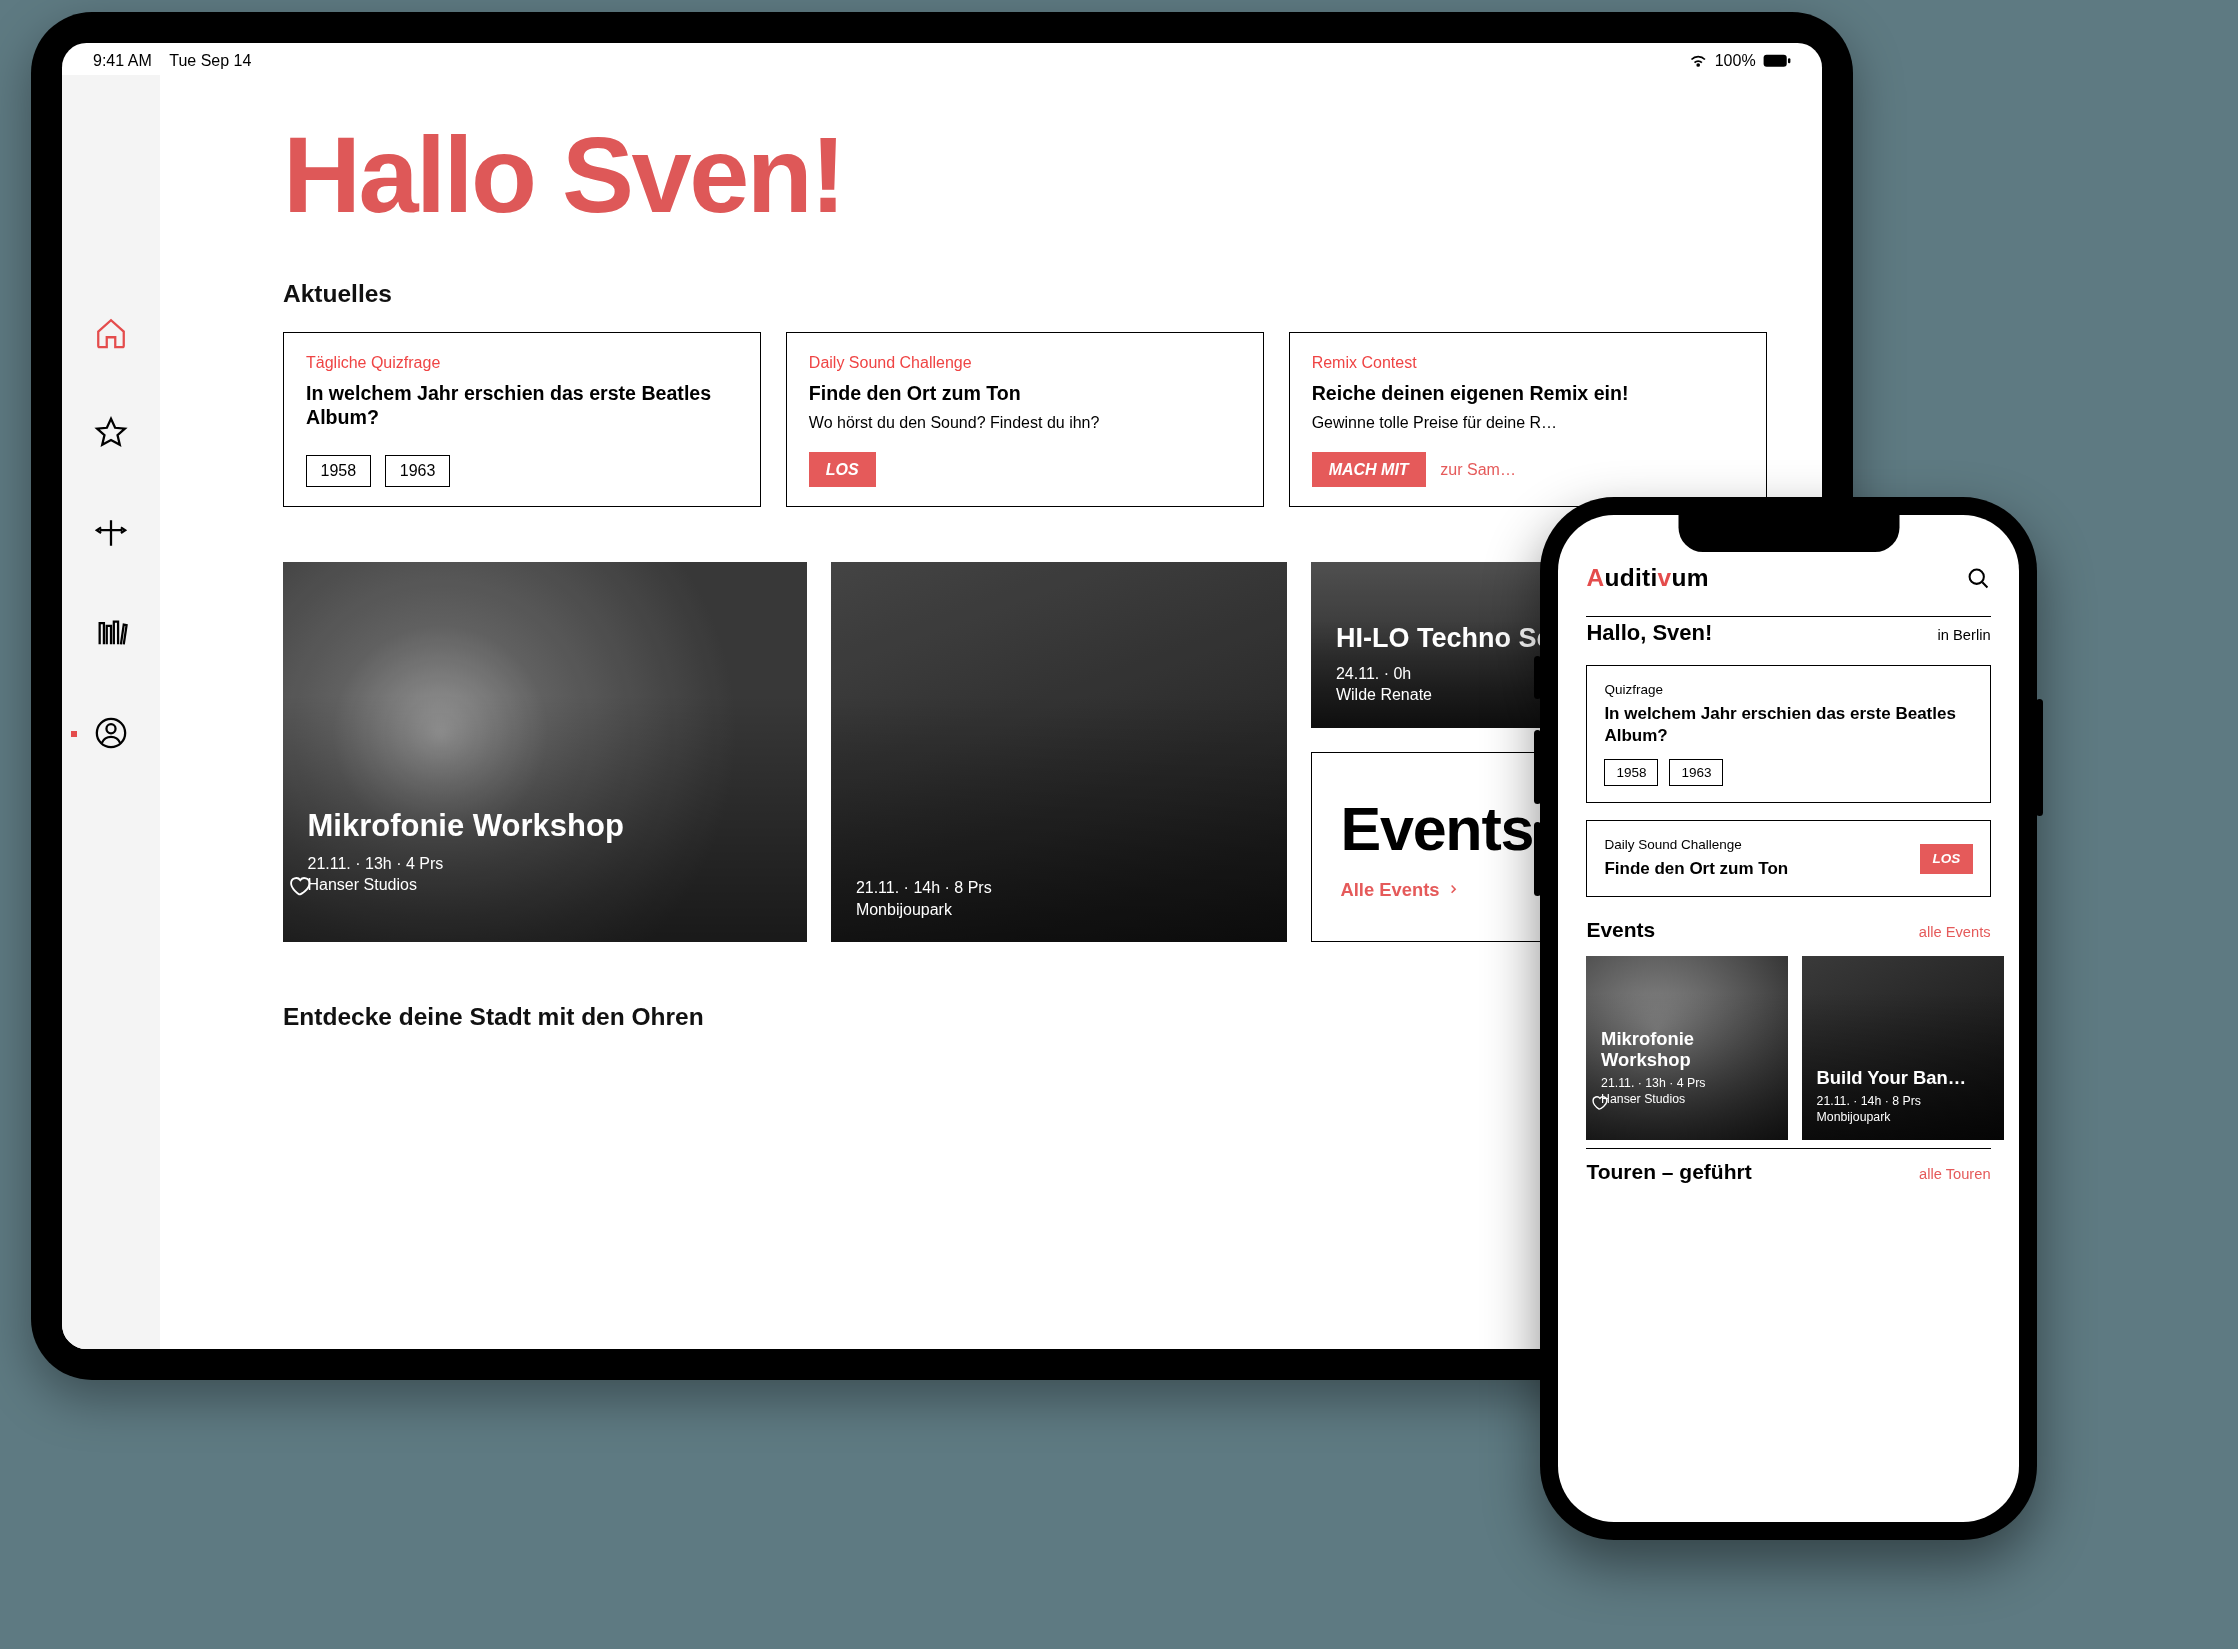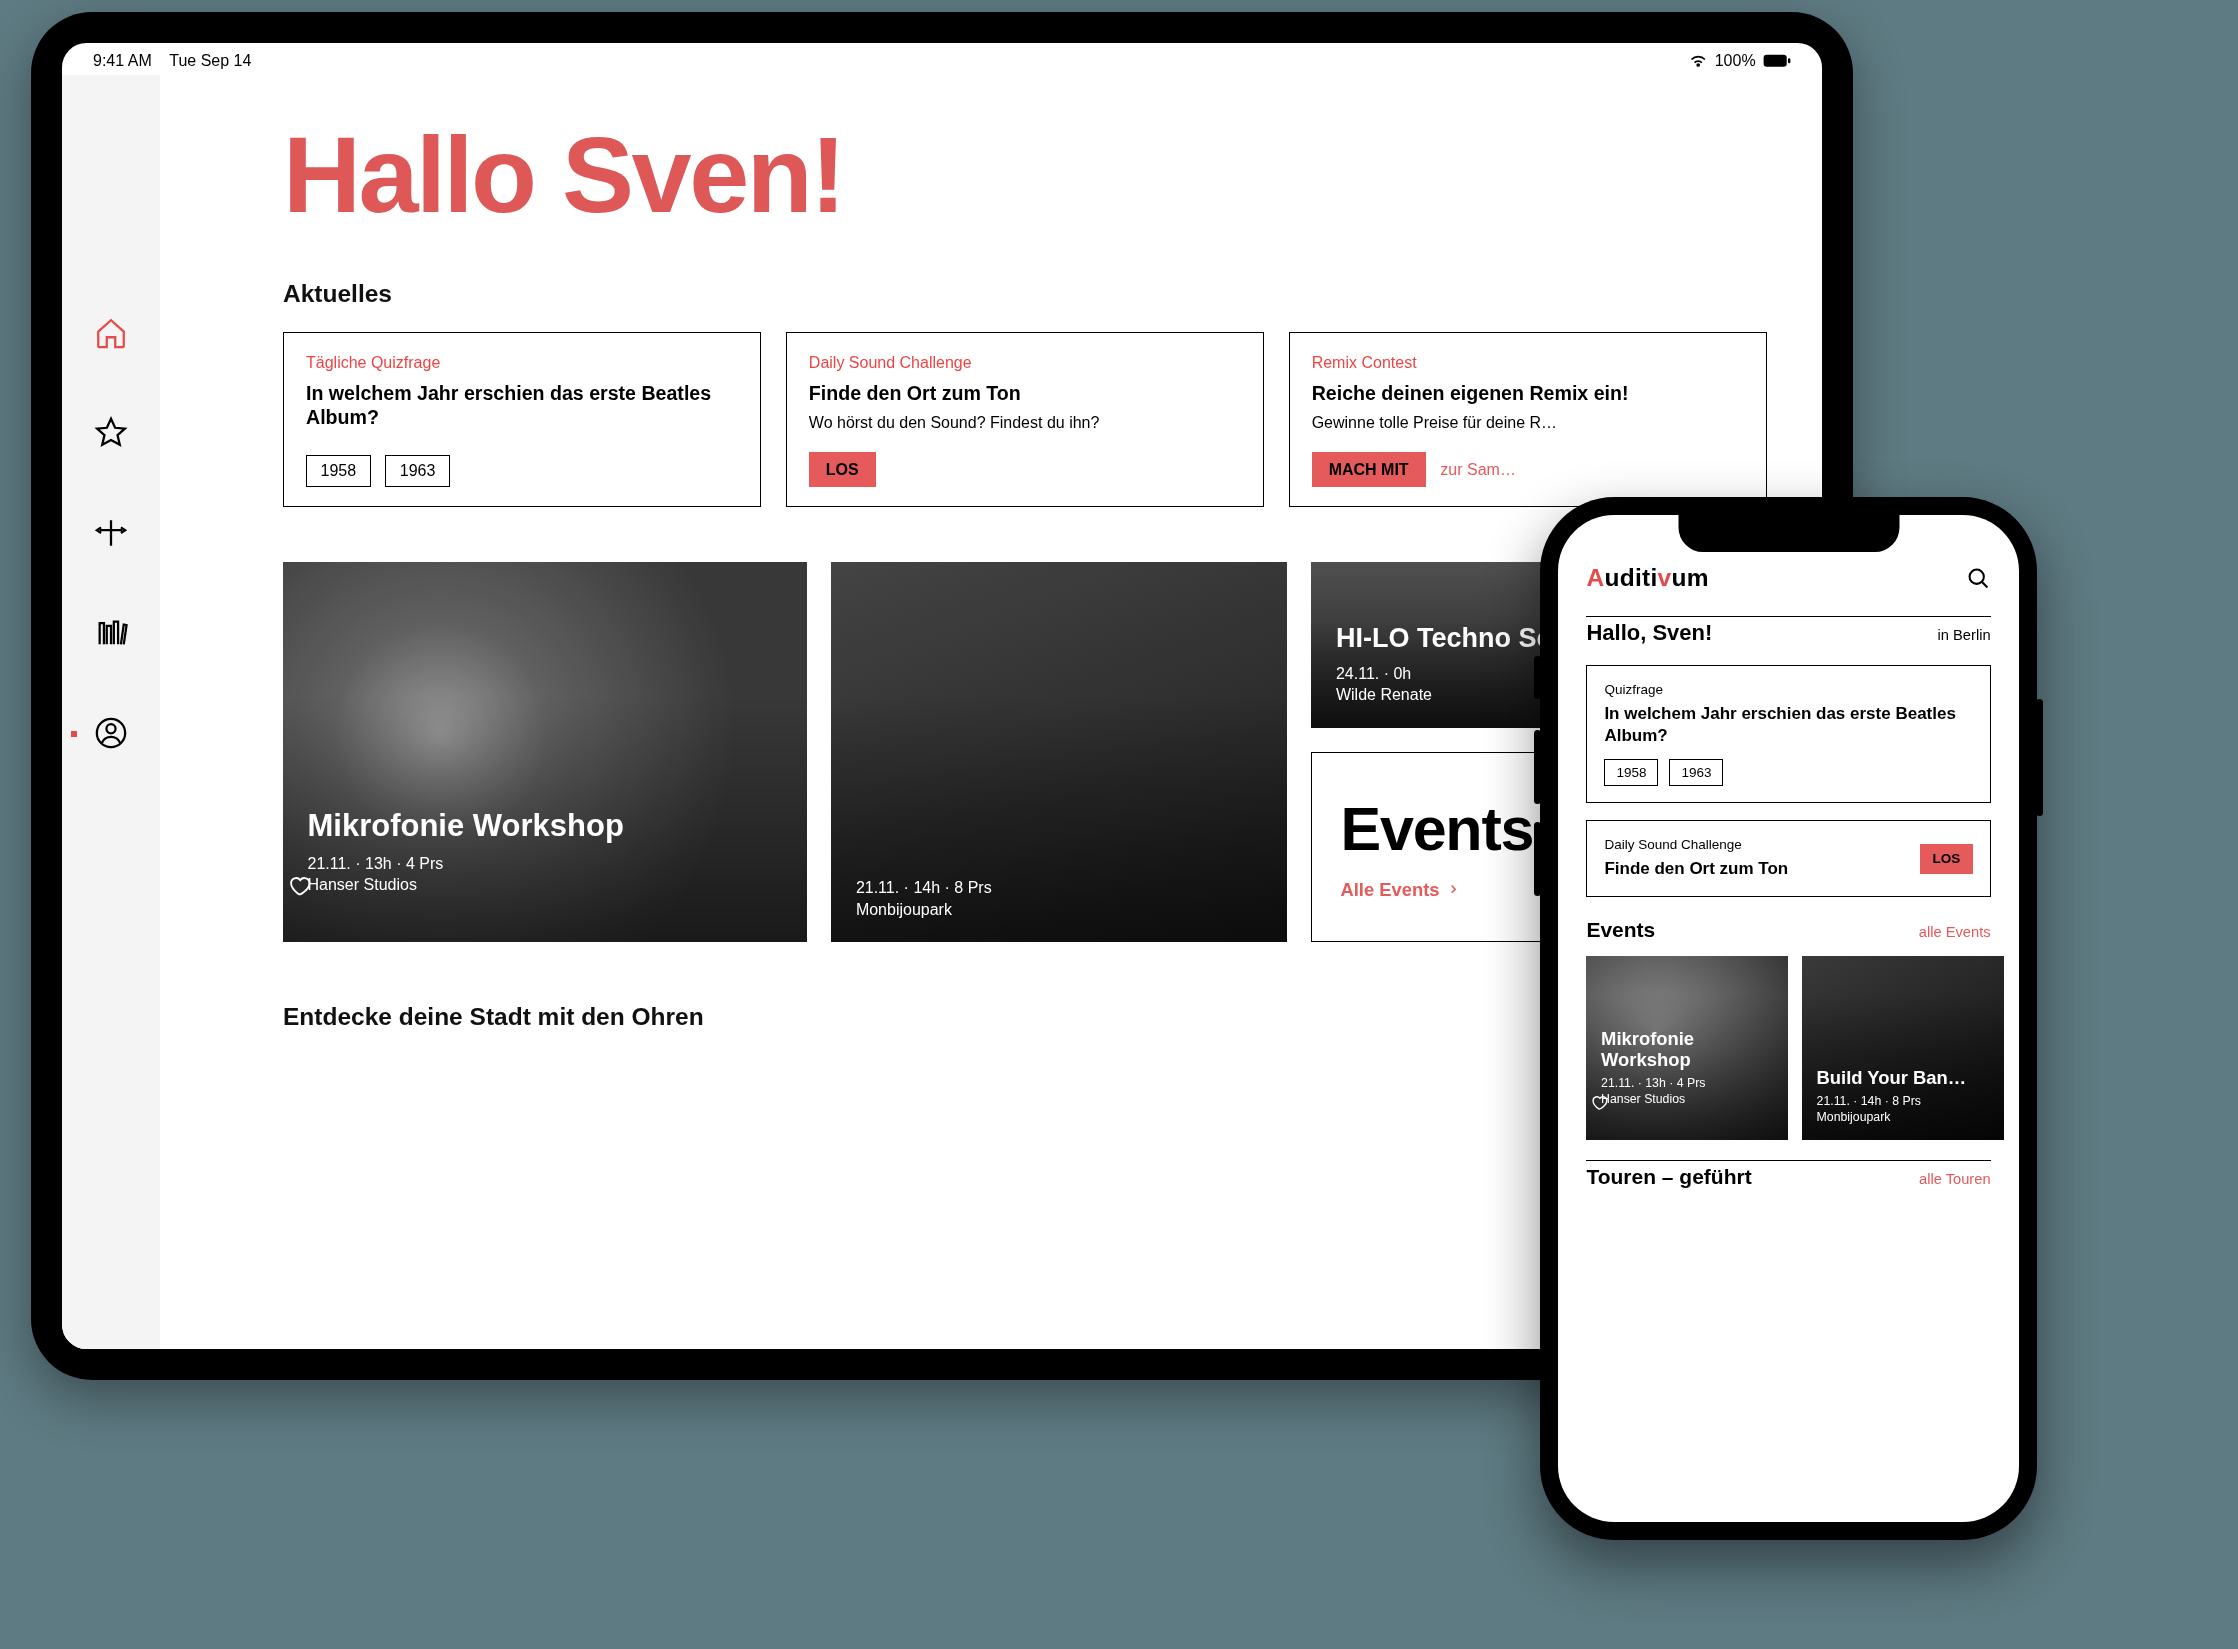--- a/index.html
+++ b/index.html
@@ -107,26 +107,27 @@
   .card .actions { display: flex; align-items: center; gap: 14.7px; margin-top: 17px; }
   .pill {
     border: 1.5px solid #000;
     padding: 6.1px 13.5px;
     font-size: 16px;
     cursor: pointer;
     background: #fff;
   }
   .btn-red {
     background: #e55a5a;
-    color: #000000;
+    color: #ffffff;
     border: none;
     padding: 8.6px 17px;
     font-size: 16px;
     font-weight: 600;
     cursor: pointer;
+    font-style: italic;
   }
   .link-red { color: #e55a5a; font-size: 16px; cursor: pointer; }
 
   .events-grid {
     display: grid;
     grid-template-columns: 1.15fr 1fr 1fr;
     grid-template-rows: 166px 190px;
     gap: 24.5px;
     margin-bottom: 61px;
   }
@@ -245,22 +246,22 @@
   }
   .ph-event .bg { position:absolute; inset:0; }
   .ph-event .shade { position:absolute; inset:0; background: linear-gradient(180deg, rgba(0,0,0,0) 20%, rgba(0,0,0,.65) 100%); }
   .ph-event > *:not(.bg):not(.shade) { position: relative; z-index: 2; }
   .ph-event .title { font-size: 18.4px; font-weight: 700; line-height: 1.1; margin-bottom: 6.1px; }
   .ph-event .meta { font-size: 12.3px; line-height: 1.3; }
   .ph-event .heart { position:absolute; right: 11px; bottom: 14.7px; z-index:3; }
 
   .ph-bottom {
     border-top: 1.2px solid #000;
-    margin-top: 20px;
-    padding-top: 4px;
+    margin-top: 8px;
+    padding-top: 11px;
     display: flex; justify-content: space-between; align-items: baseline;
   }
 
   svg { display: block; }
 </style>
 </head>
 <body>
 
 <div class="ipad-frame">
   <div class="ipad-screen">

